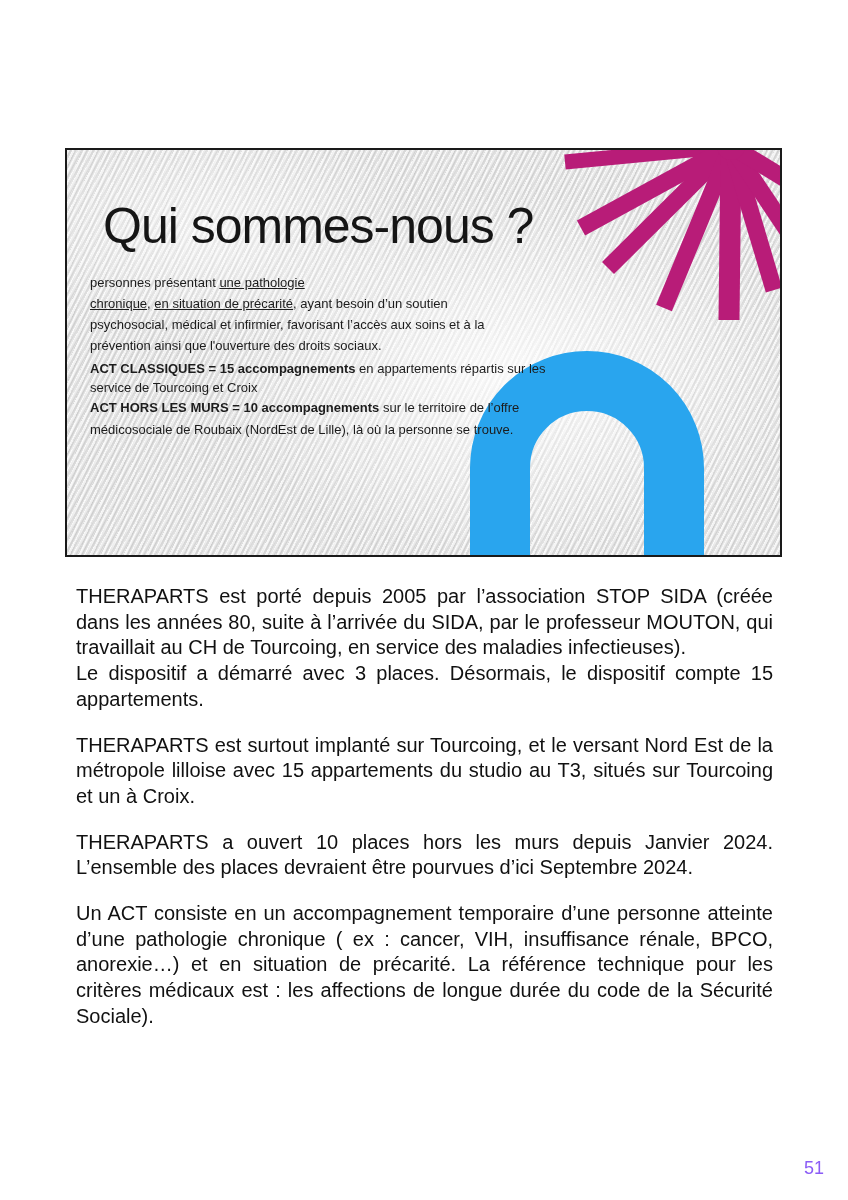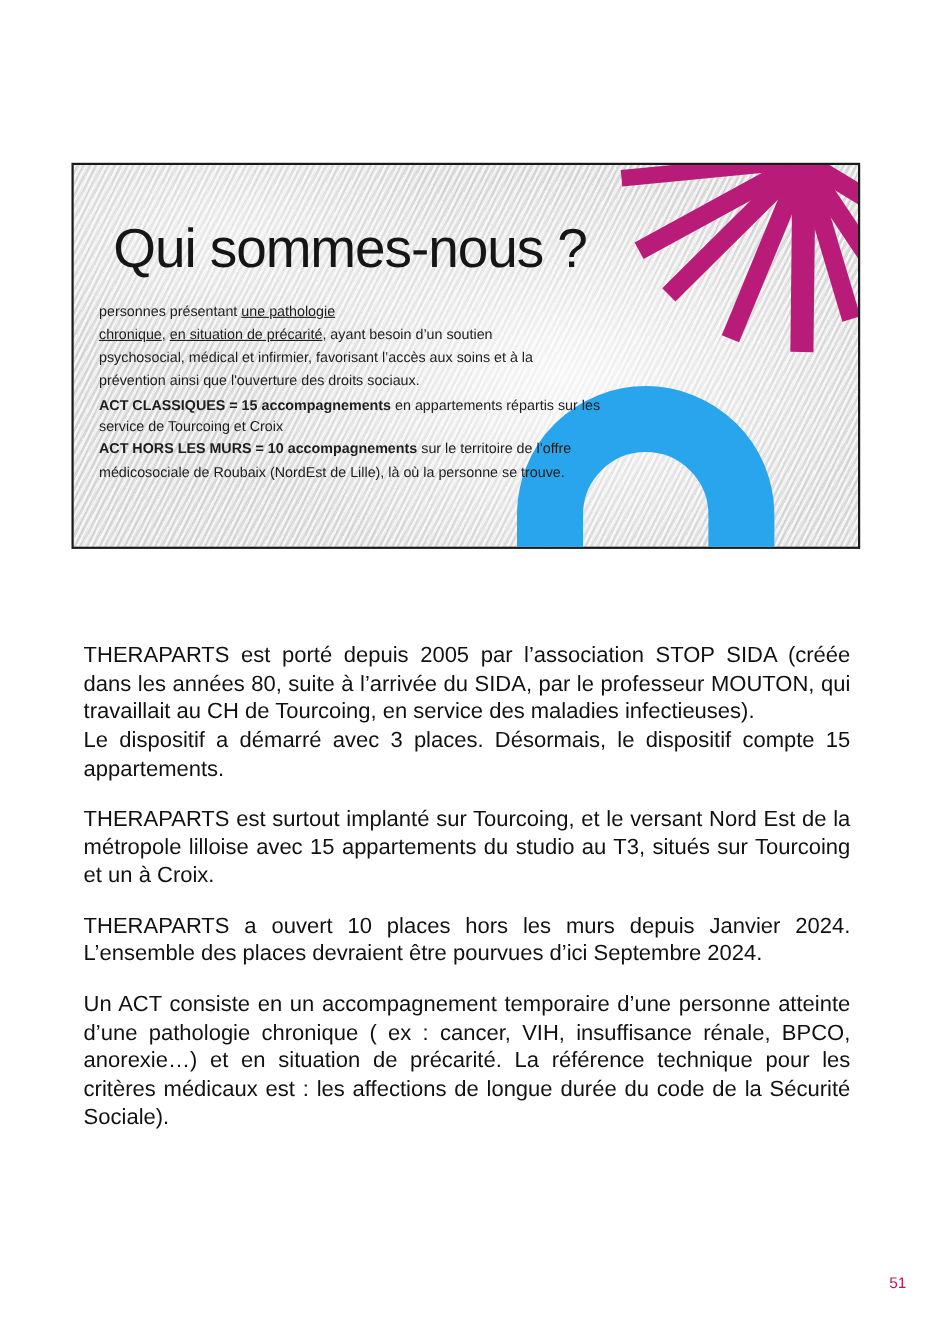--- a/index.html
+++ b/index.html
@@ -7,21 +7,21 @@
   .page {
     position:relative;
     width:848px; height:1200px;
     background:#ffffff;
     font-family:"Liberation Sans", sans-serif;
     overflow:hidden;
   }
   
   .slide-box {
     position:absolute; left:65px; top:148px;
-    width:717px; height:351px;
+    width:717px; height:409px;
     border:2px solid #1a1a1a;
     overflow:hidden;
     background-color:#e9e9e9;
     background-image:
       radial-gradient(ellipse 420px 260px at 62% 55%, rgba(255,255,255,0.78), rgba(255,255,255,0) 70%),
       radial-gradient(ellipse 300px 160px at 20% 20%, rgba(255,255,255,0.5), rgba(255,255,255,0) 70%),
       repeating-linear-gradient(118deg, rgba(255,255,255,0.85) 0px, rgba(255,255,255,0) 2px, rgba(168,168,168,0.38) 3px, rgba(255,255,255,0) 5px),
       repeating-linear-gradient(113deg, rgba(185,185,185,0.32) 0px, rgba(255,255,255,0.6) 2px, rgba(200,200,200,0.26) 4px, rgba(255,255,255,0.42) 7px);
   }
   .decor-svg {
@@ -47,21 +47,21 @@
   .body-text {
     position:absolute; left:76px; top:584px; width:697px;
     font-size:20px; line-height:25.7px; color:#111111;
     text-align:justify;
   }
   .pgroup { margin-bottom:20px; }
   .pgroup p { margin:0; }
   
   .page-number {
     position:absolute; right:24px; top:1158px;
-    font-size:14px; color:#be185d;
+    font-size:18px; color:#8b5cf6;
   }
 </style>
 </head>
 <body>
 
 <div class="page">
 
   <div class="slide-box">
 
     <svg class="decor-svg" viewBox="0 0 713 405" aria-hidden="true">

